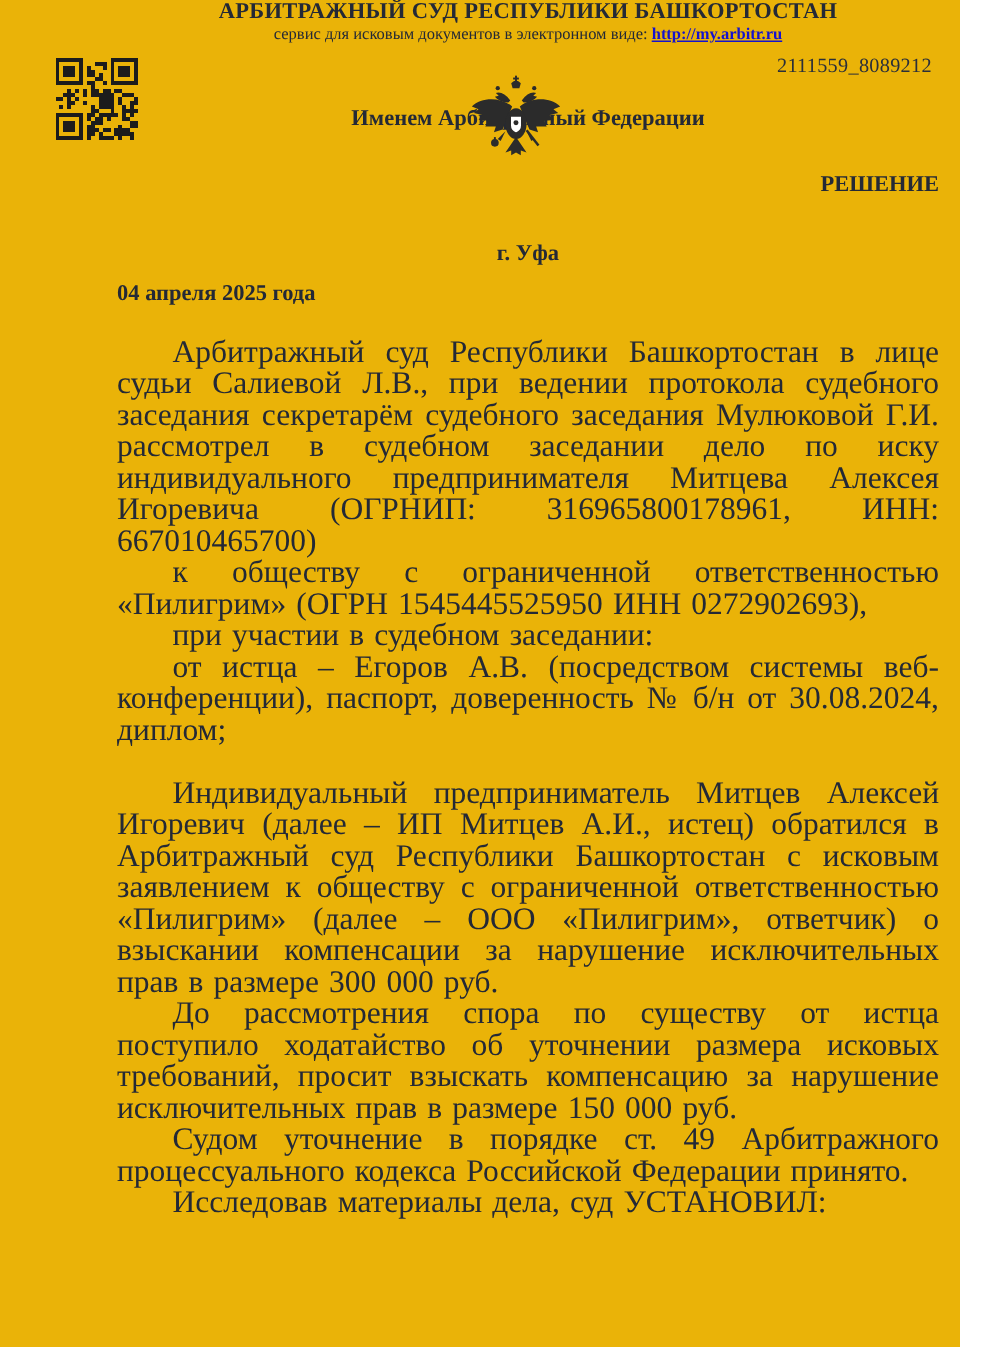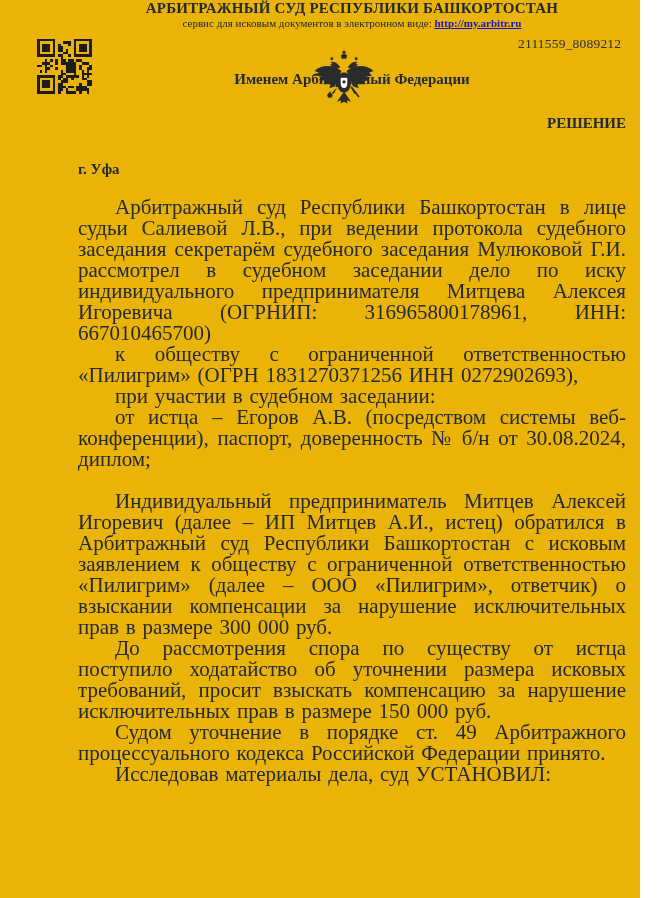--- a/index.html
+++ b/index.html
@@ -29,21 +29,21 @@
   .court-header { text-align: center; }
   .court-name { font-size: 15px; font-weight: bold; letter-spacing: 0.2px; }
   .court-addr { font-size: 11px; line-height: 13px; margin-top: 3px; }
   .court-service { font-size: 11px; line-height: 13px; }
   .court-service a { color: #1512cf; text-decoration: underline; font-weight: bold; }
 
   .h-imenem { margin-top: 40px; text-align: center; font-size: 15px; font-weight: bold; line-height: 18px; }
   .h-reshenie { margin-top: 26px; text-align: right; font-size: 15px; font-weight: bold; line-height: 18px; }
 
   .case-row {
-    margin-top: 28px; display: flex; justify-content: space-between;
+    margin-top: 28px; display: flex; justify-content: center;
     font-size: 15px; font-weight: bold; line-height: 18px;
   }
   .date-line { margin-top: 9px; font-size: 15px; font-weight: bold; line-height: 18px; }
 
   .resolution { margin-top: 8px; font-size: 12.5px; line-height: 14.5px; }
 
   .body-text { margin-top: 19px; }
   .body-text p {
     font-size: 21px; line-height: 21px;
     text-align: justify; text-indent: 37px;
@@ -227,25 +227,26 @@
     </div>
 
     <div class="h-imenem">Именем Арбитражный Федерации</div>
 
     <div class="h-reshenie">РЕШЕНИЕ</div>
 
     <div class="case-row">
       <span>г. Уфа</span>
     </div>
 
+    <div class="date-line">04 апреля 2025 года</div>
 
 
     <div class="body-text">
       <p>Арбитражный суд Республики Башкортостан в лице судьи Салиевой Л.В., при ведении протокола судебного заседания секретарём судебного заседания Мулюковой Г.И. рассмотрел в судебном заседании дело по иску индивидуального предпринимателя Митцева Алексея Игоревича (ОГРНИП: 316965800178961, ИНН: 667010465700)</p>
-      <p>к обществу с ограниченной ответственностью «Пилигрим» (ОГРН 1831270371256 ИНН 0272902693),</p>
+      <p>к обществу с ограниченной ответственностью «Пилигрим» (ОГРН 1545445525950 ИНН 0272902693),</p>
       <p>при участии в судебном заседании:</p>
       <p>от истца – Егоров А.В. (посредством системы веб-конференции), паспорт, доверенность № б/н от 30.08.2024, диплом;</p>
       <p class="gap-before">Индивидуальный предприниматель Митцев Алексей Игоревич (далее – ИП Митцев А.И., истец) обратился в Арбитражный суд Республики Башкортостан с исковым заявлением к обществу с ограниченной ответственностью «Пилигрим» (далее – ООО «Пилигрим», ответчик) о взыскании компенсации за нарушение исключительных прав в размере 300 000 руб.</p>
       <p>До рассмотрения спора по существу от истца поступило ходатайство об уточнении размера исковых требований, просит взыскать компенсацию за нарушение исключительных прав в размере 150 000 руб.</p>
       <p>Судом уточнение в порядке ст. 49 Арбитражного процессуального кодекса Российской Федерации принято.</p>
       <p>Исследовав материалы дела, суд УСТАНОВИЛ:</p>
     </div>
 
   </div>
 </div>

